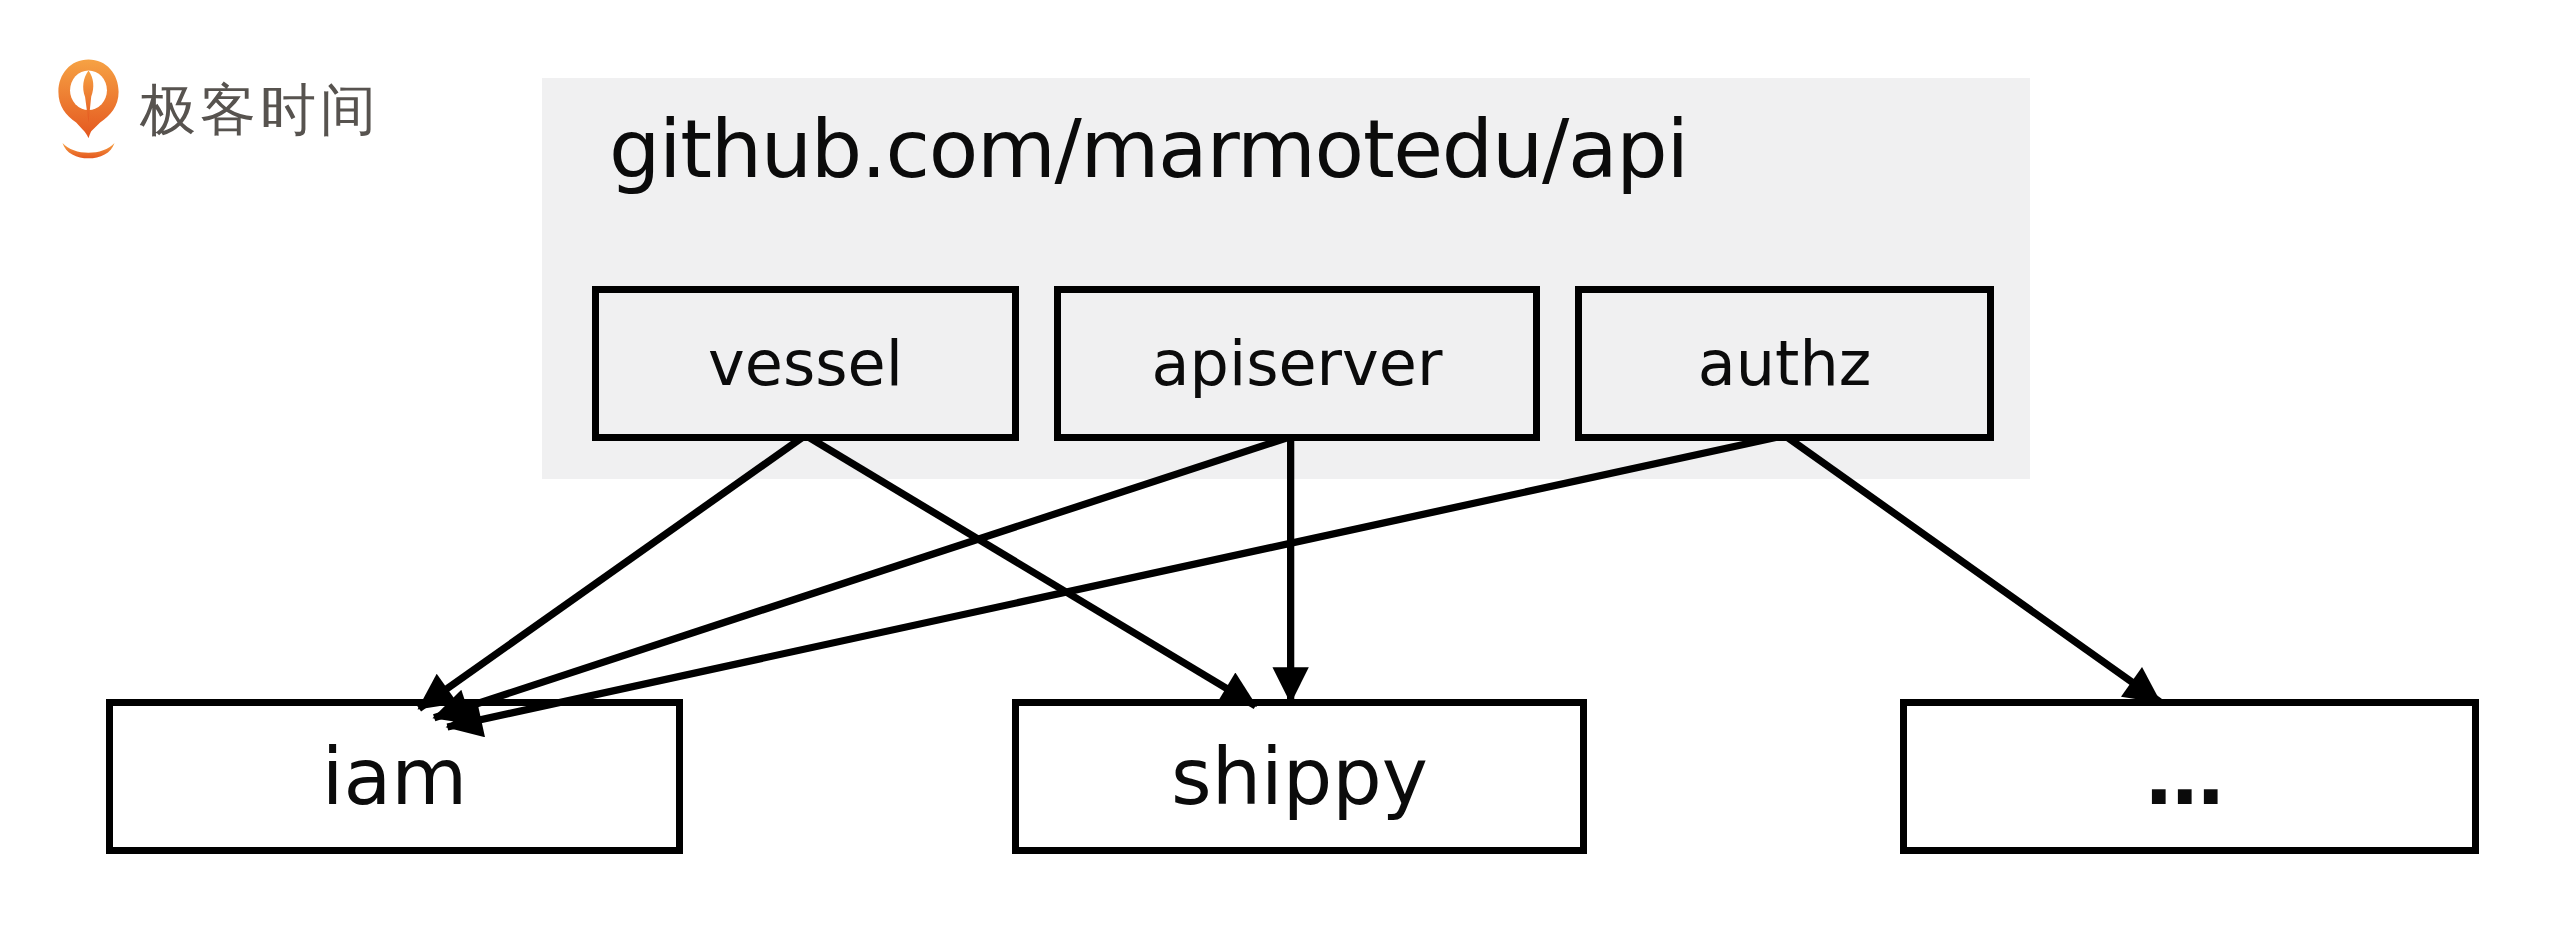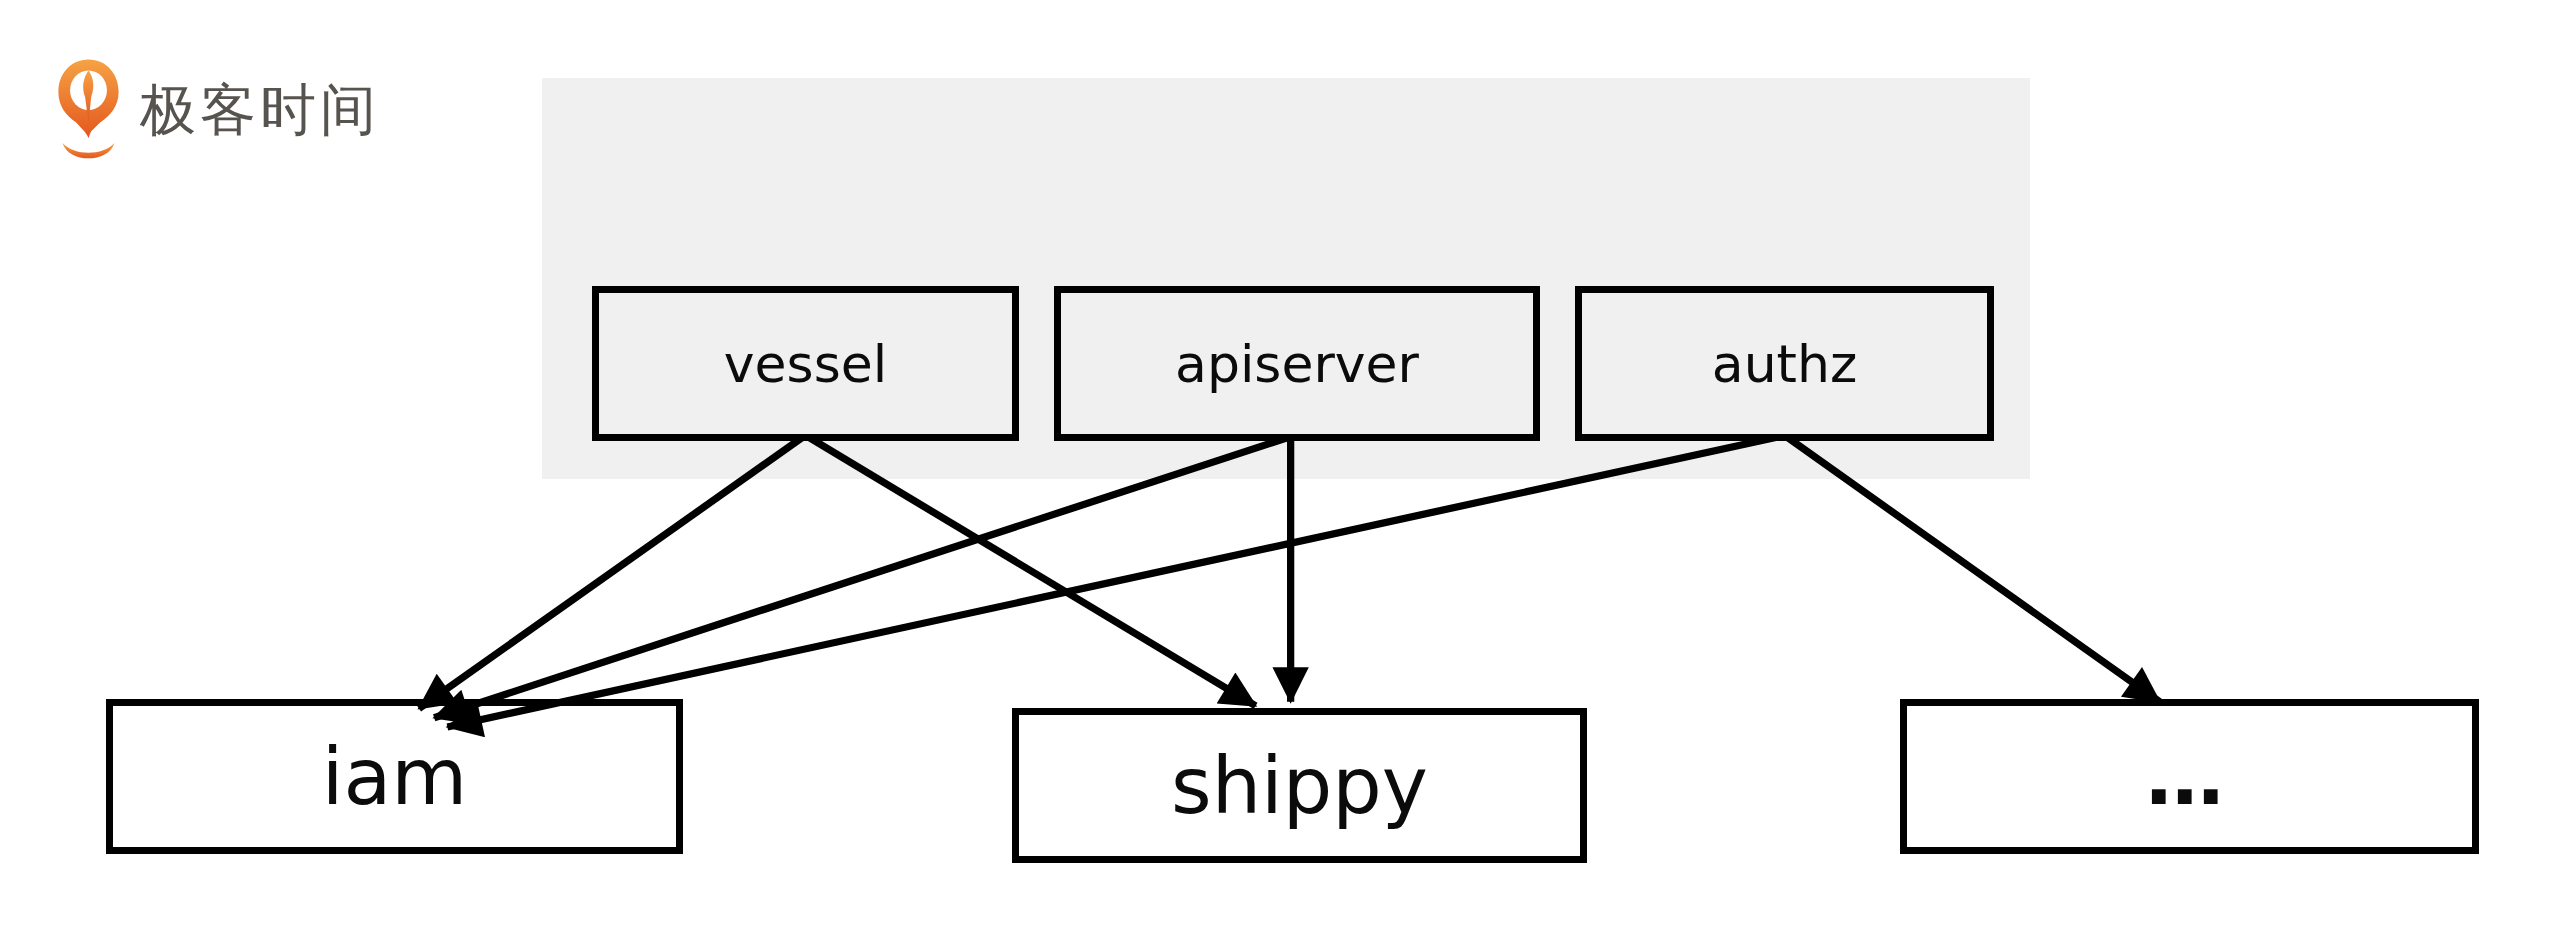--- a/index.html
+++ b/index.html
@@ -12,31 +12,31 @@
   .logo-text{position:absolute;left:94px;top:18.5px;font-size:56px;font-weight:500;
              letter-spacing:4px;color:#57534f;white-space:nowrap;}
 
   
   .repo-panel{position:absolute;left:542px;top:78px;width:1488px;height:401px;
               background:#f0f0f1;}
   .repo-title{position:absolute;left:67px;top:24px;font-size:81px;letter-spacing:-1.3px;
               color:#0b0b0b;white-space:nowrap;}
   .module-box{position:absolute;top:208px;height:141px;background:#f0f0f1;
               border:7.3px solid #000;display:flex;align-items:center;justify-content:center;}
-  .module-box .lbl{font-size:52px;color:#0b0b0b;}
+  .module-box .lbl{font-size:62px;color:#0b0b0b;}
   .box-vessel{left:50px;width:413px;}
   .box-apiserver{left:512px;width:472px;}
   .box-authz{left:1033px;width:405px;}
 
   
   .proj-box{position:absolute;top:699px;height:141px;background:#ffffff;
             border:7.3px solid #000;display:flex;align-items:center;justify-content:center;}
   .proj-box .lbl{font-size:78px;color:#0b0b0b;text-align:right;}
   .box-iam{left:106px;width:563px;}
-  .box-shippy{left:1012px;width:561px;margin-top:9px;}
+  .box-shippy{left:1012px;width:561px;}
   .box-dots{left:1900px;width:565px;}
   .box-dots .lbl{letter-spacing:9.3px;font-weight:700;}
 
   
   .arrows{position:absolute;left:0;top:0;width:2576px;height:947px;pointer-events:none;}
   .arrows line{stroke:#000;stroke-width:11;}
 </style>
 </head>
 <body>
 
@@ -51,20 +51,21 @@
     <path d="M60,8 C86,8 104,29 104,55 C104,77 92,89 77,100 L64,113 C62,117 60,123 60,123
              C58,118 55,114 51,110 L42,100 C27,89 16,77 16,55 C16,29 34,8 60,8 Z" fill="url(#og)"></path>
     <ellipse cx="60" cy="53" rx="27" ry="29" fill="#ffffff"></ellipse>
     <path d="M60,24 C68,35 69,49 64,62 L60,100 L55,63 C50,49 52,35 60,24 Z" fill="url(#og)"></path>
     <path d="M22,130 C39,149 81,149 98,130 C89,160 31,160 22,130 Z" fill="url(#og)"></path>
   </svg>
   <span class="logo-text">极客时间</span>
 </div>
 
 <div class="repo-panel">
+  <div class="repo-title">github.com/marmotedu/api</div>
 
   <div class="module-box box-vessel">
     <span class="lbl">vessel</span>
   </div>
   <div class="module-box box-apiserver">
     <span class="lbl">apiserver</span>
   </div>
   <div class="module-box box-authz">
     <span class="lbl">authz</span>
   </div>

